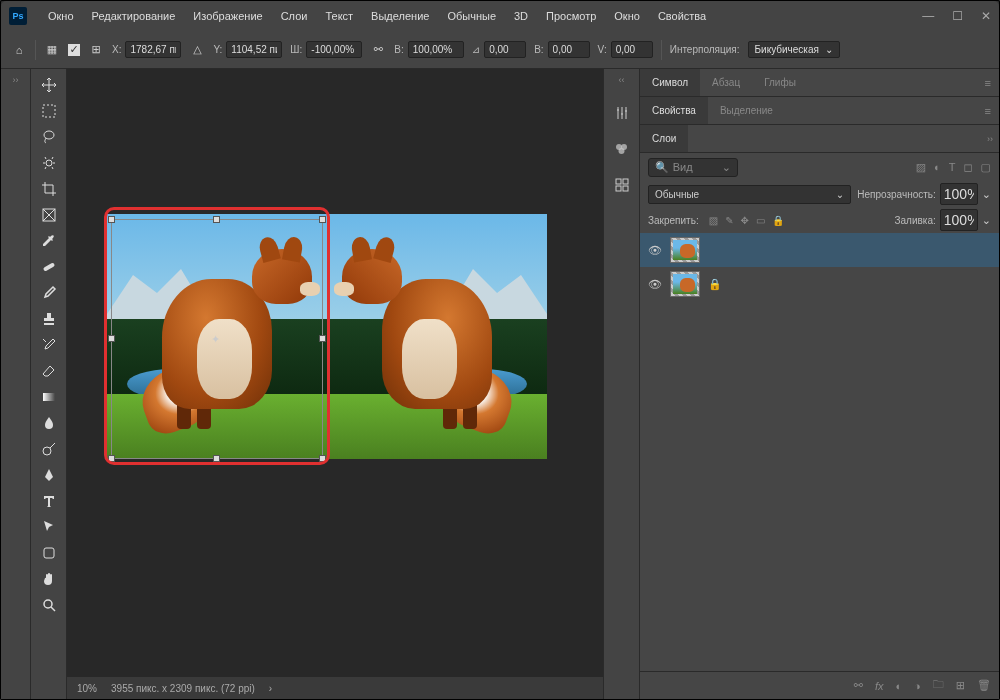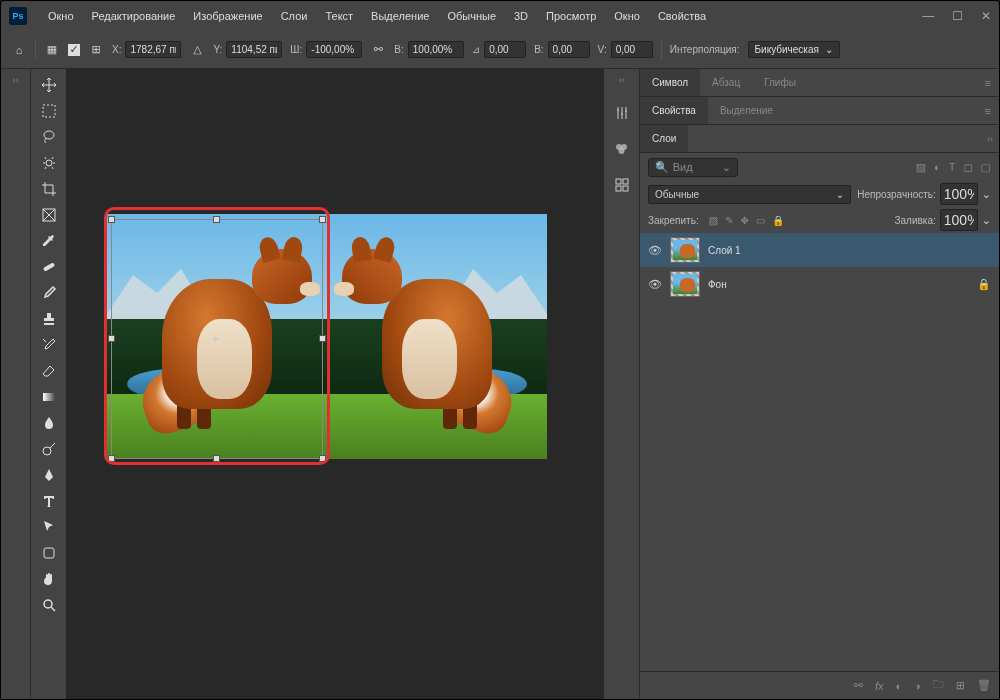--- a/index.html
+++ b/index.html
@@ -334,20 +334,25 @@
             <div class="handle" style="right:-4px;top:-4px;"></div>
           <div class="handle" style="left:-4px;top:50%;margin-top:-4px;"></div>
             <div class="handle" style="right:-4px;top:50%;margin-top:-4px;"></div>
           <div class="handle" style="left:-4px;bottom:-4px;"></div>
             <div class="handle" style="left:50%;bottom:-4px;margin-left:-4px;"></div>
             <div class="handle" style="right:-4px;bottom:-4px;"></div>
           <div style="position:absolute;left:50%;top:50%;width:12px;height:12px;margin:-6px;color:#ccc;">✦</div>
         </div>
         <div class="transform-box"></div>
       </div>
+      <div class="status-bar">
+        <span>10%</span>
+        <span>3955 пикс. x 2309 пикс. (72 ppi)</span>
+        <span>›</span>
+      </div>
     </div>
 
     <div class="mid-col">
       <span class="chev">‹‹</span>
       <div class="mid-icon">
           <svg width="16" height="16" viewBox="0 0 16 16" fill="none" stroke="currentColor">
             <path d="M4 2v12M8 2v12M12 2v12M3 5h2M7 9h2M11 6h2"></path>
           </svg>
         </div>
       <div class="mid-icon">
@@ -426,28 +431,26 @@
           <span>⌄</span>
         </div>
       </div>
 
       <div class="layer-list">
         <div class="layer-row selected">
           <span class="eye">👁</span>
           <div class="thumb">
               <div class="mini"></div>
             </div>
-          <span class="layer-name">Слой 1</span>
         </div>
         <div class="layer-row">
           <span class="eye">👁</span>
           <div class="thumb">
               <div class="mini"></div>
             </div>
-          <span class="layer-name">Фон</span>
           <span class="layer-lock">🔒</span>
         </div>
       </div>
 
       <div class="layers-footer">
         <span>⚯</span>
         <span style="font-style:italic;">fx</span>
         <span>◐</span>
         <span>◑</span>
         <span>🗀</span>

